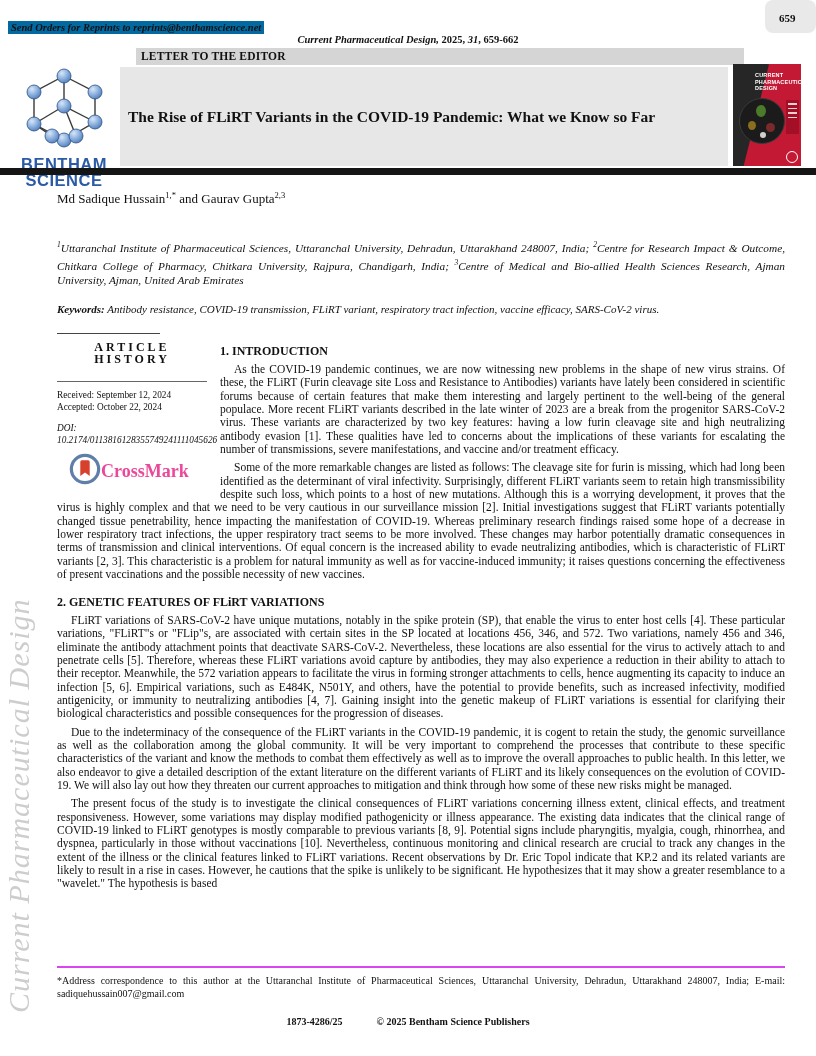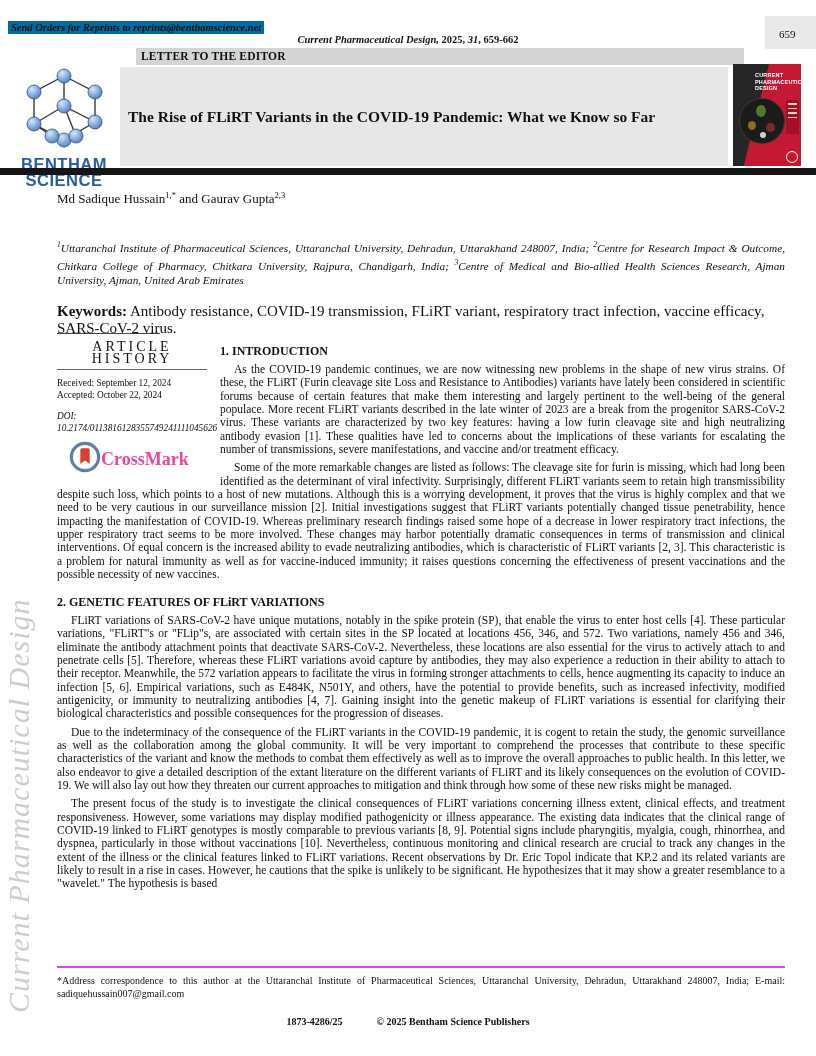--- a/index.html
+++ b/index.html
@@ -4,23 +4,24 @@
 <style>
   * { margin:0; padding:0; box-sizing:border-box; }
   html,body { background:#ffffff; }
   .page {
     position:relative; width:816px; height:1056px; margin:0 auto;
     background:#ffffff; overflow:hidden;
     font-family:"Liberation Serif", serif; color:#111;
   }
   
   .pageno-box {
-    position:absolute; top:16px; right:0; width:51px; height:33px;
-    background:#e9e9e9; font-weight:normal; font-size:11px;
+    position:absolute; top:0; right:0; width:51px; height:33px;
+    background:#e9e9e9; font-weight:bold; font-size:11px;
     padding:12px 0 0 14px;
+    border-radius:8px;
   }
   .reprint-notice {
     position:absolute; top:21px; left:8px;
     background:#0369a1; font-style:italic; font-weight:bold;
     font-size:10.5px; padding:1px 3px;
   }
   .journal-citation {
     position:absolute; top:34px; left:0; width:816px; text-align:center;
     font-size:10.5px; font-weight:bold;
   }
@@ -83,35 +84,35 @@
   }
   .divider-bar { position:absolute; top:168px; left:0; width:816px; height:7px; background:#151515; }
   
   .authors-line { position:absolute; top:190px; left:57px; font-size:13px;text-align:center; }
   .authors-line sup { font-size:8.5px; }
   .affiliations {
     position:absolute; top:238px; left:57px; width:728px;
     font-style:italic; font-size:11.3px; line-height:14.8px; text-align:justify;
   }
   .affiliations sup { font-size:7.5px; font-style:italic; }
-  .keywords { position:absolute; top:303px; left:57px; width:728px; font-size:15px; }
+  .keywords { position:absolute; top:303px; left:57px; width:728px; font-size:11px;font-style:italic; }
   .keywords .kw-label { font-weight:bold; }
   
   .main {
     position:absolute; top:331px; left:57px; width:728px;
     font-size:11.5px; line-height:1.16; text-align:justify;
   }
   .history {
     float:left; width:150px; margin-right:13px; padding-top:2px;
     text-align:left; font-size:9.3px; line-height:12px;
   }
   .history .toprule { width:103px; border-top:1px solid #444; margin-bottom:7px; }
   .history .ah-heading {
-    font-weight:normal; font-size:14px; letter-spacing:3px; text-align:center;
-    margin-bottom:4px;
+    font-weight:bold; font-size:12px; letter-spacing:3px; text-align:center;
+    margin-bottom:16px;
   }
   .history .midrule { border-top:1px solid #666; margin-bottom:7px; }
   .history .doi-block { margin-top:9px; font-style:italic; }
   .history .doi-num { white-space:nowrap; }
   .crossmark { display:flex; align-items:center; margin-top:7px; margin-left:12px; cursor:pointer; }
   .crossmark .cm-label { font-size:18px; font-weight:600; margin-left:0; color:#ec4899; }
   .col-heading { font-weight:bold; font-size:12px; margin:15px 0 4px 0; text-align:left; }
   .col-heading.first { margin-top:14px; }
   .main p { text-indent:14px; margin-bottom:5px; }
   

